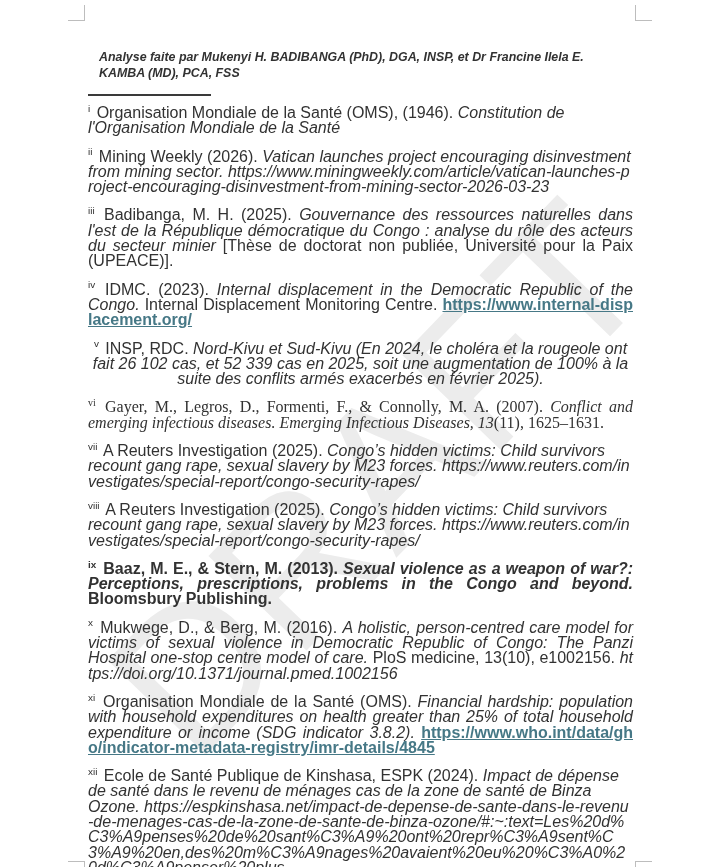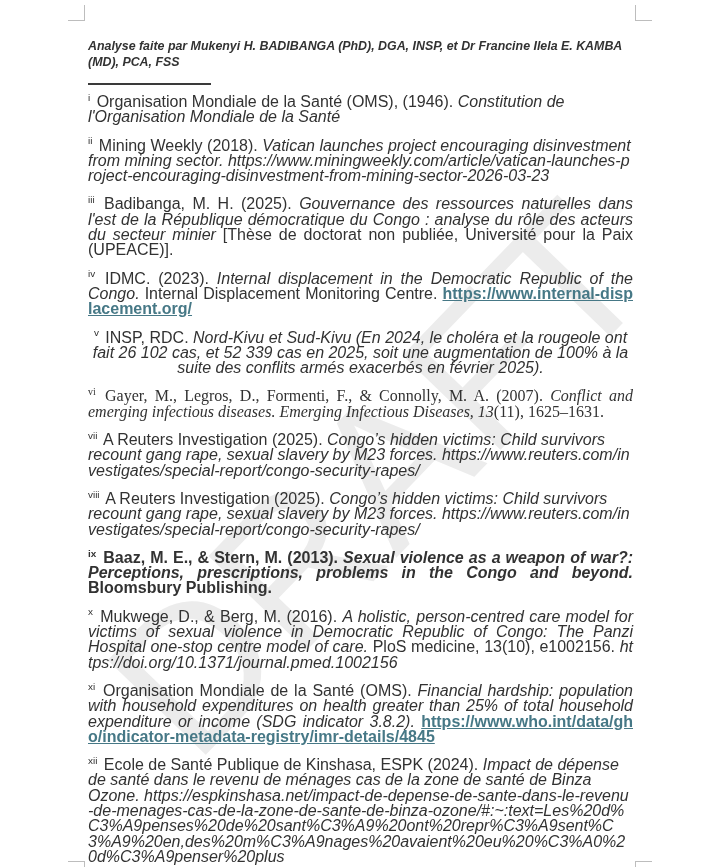--- a/index.html
+++ b/index.html
@@ -26,21 +26,21 @@
   .crop-br{left:635px;top:861px;border-left:1.5px solid var(--crop-color);border-top:1.5px solid var(--crop-color);}
   
   .watermark{
     position:absolute;left:378px;top:478px;
     transform:translate(-50%,-50%) rotate(-46deg);
     font-size:198px;font-weight:400;letter-spacing:2px;
     color:var(--watermark-color);
     white-space:nowrap;z-index:0;user-select:none;pointer-events:none;
   }
   .content{position:absolute;left:88px;top:38px;width:545px;z-index:1;}
-  .header p{margin:0;font-weight:bold;font-style:italic;font-size:12.4px;line-height:16px;}
+  .header p{margin:11px;font-weight:bold;font-style:italic;font-size:12.4px;line-height:16px;}
   .fn-separator{
     width:123px;border:none;margin:13px 0 9px 0;
     border-top:2px solid var(--separator-color);
   }
   .footnote{margin:0 0 13px 0;font-size:16px;line-height:15.3px;}
   .footnote:last-child{margin-bottom:0;}
   .footnote .it{font-style:italic;}
   .footnote .url{overflow-wrap:break-word;word-break:break-all;}
   .footnote a.link{color:var(--link-color);text-decoration:underline;cursor:pointer;font-weight:bold;}
   sup.fn-marker{font-size:0.62em;vertical-align:super;line-height:0;margin-right:2px;}
@@ -59,21 +59,21 @@
 
   <div class="content">
     <div class="header">
       <p>Analyse faite par Mukenyi H. BADIBANGA (PhD), DGA, INSP, et Dr Francine Ilela E. KAMBA (MD), PCA, FSS</p>
     </div>
 
     <hr class="fn-separator">
 
     <div>
         <p class="footnote" style="text-align: left;"><sup class="fn-marker">i</sup> <span>Organisation Mondiale de la Santé (OMS), (1946). </span><span class="it">Constitution de l'Organisation Mondiale de la Santé</span></p>
-        <p class="footnote" style="text-align: left;"><sup class="fn-marker">ii</sup> <span>Mining Weekly (2018). </span><span class="it">Vatican launches project encouraging disinvestment from mining sector. </span><span class="it url">https://www.miningweekly.com/article/vatican-launches-project-encouraging-disinvestment-from-mining-sector-2026-03-23</span></p>
+        <p class="footnote" style="text-align: left;"><sup class="fn-marker">ii</sup> <span>Mining Weekly (2026). </span><span class="it">Vatican launches project encouraging disinvestment from mining sector. </span><span class="it url">https://www.miningweekly.com/article/vatican-launches-project-encouraging-disinvestment-from-mining-sector-2026-03-23</span></p>
         <p class="footnote" style="text-align: justify;"><sup class="fn-marker">iii</sup> <span>Badibanga, M. H. (2025). </span><span class="it">Gouvernance des ressources naturelles dans l'est de la République démocratique du Congo : analyse du rôle des acteurs du secteur minier</span><span> [Thèse de doctorat non publiée, Université pour la Paix (UPEACE)].</span></p>
         <p class="footnote" style="text-align: justify;"><sup class="fn-marker">iv</sup> <span>IDMC. (2023). </span><span class="it">Internal displacement in the Democratic Republic of the Congo.</span><span> Internal Displacement Monitoring Centre. </span><a class="link url" href="#">https://www.internal-displacement.org/</a></p>
         <p class="footnote" style="text-align: center;"><sup class="fn-marker">v</sup> <span>INSP, RDC. </span><span class="it">Nord-Kivu et Sud-Kivu (En 2024, le choléra et la rougeole ont fait 26 102 cas, et 52 339 cas en 2025, soit une augmentation de 100% à la suite des conflits armés exacerbés en février 2025).</span></p>
         <p class="footnote" style="text-align: justify; font-family: Liberation Serif, serif;"><sup class="fn-marker">vi</sup> <span>Gayer, M., Legros, D., Formenti, F., &amp; Connolly, M. A. (2007). </span><span class="it">Conflict and emerging infectious diseases. Emerging Infectious Diseases, 13</span><span>(11), 1625–1631.</span></p>
         <p class="footnote" style="text-align: left;"><sup class="fn-marker">vii</sup> <span>A Reuters Investigation (2025). </span><span class="it">Congo’s hidden victims: Child survivors recount gang rape, sexual slavery by M23 forces. </span><span class="it url">https://www.reuters.com/investigates/special-report/congo-security-rapes/</span></p>
         <p class="footnote" style="text-align: left;"><sup class="fn-marker">viii</sup> <span>A Reuters Investigation (2025). </span><span class="it">Congo’s hidden victims: Child survivors recount gang rape, sexual slavery by M23 forces. </span><span class="it url">https://www.reuters.com/investigates/special-report/congo-security-rapes/</span></p>
         <p class="footnote" style="text-align: justify; font-weight: bold;"><sup class="fn-marker">ix</sup> <span>Baaz, M. E., &amp; Stern, M. (2013). </span><span class="it">Sexual violence as a weapon of war?: Perceptions, prescriptions, problems in the Congo and beyond.</span><span> Bloomsbury Publishing.</span></p>
         <p class="footnote" style="text-align: justify;"><sup class="fn-marker">x</sup> <span>Mukwege, D., &amp; Berg, M. (2016). </span><span class="it">A holistic, person-centred care model for victims of sexual violence in Democratic Republic of Congo: The Panzi Hospital one-stop centre model of care.</span><span> PloS medicine, 13(10), e1002156. </span><span class="it url">https://doi.org/10.1371/journal.pmed.1002156</span></p>
         <p class="footnote" style="text-align: justify;"><sup class="fn-marker">xi</sup> <span>Organisation Mondiale de la Santé (OMS). </span><span class="it">Financial hardship: population with household expenditures on health greater than 25% of total household expenditure or income (SDG indicator 3.8.2).</span><span> </span><a class="link url" href="#">https://www.who.int/data/gho/indicator-metadata-registry/imr-details/4845</a></p>
         <p class="footnote" style="text-align: left;"><sup class="fn-marker">xii</sup> <span>Ecole de Santé Publique de Kinshasa, ESPK (2024). </span><span class="it">Impact de dépense de santé dans le revenu de ménages cas de la zone de santé de Binza Ozone. </span><span class="it url">https://espkinshasa.net/impact-de-depense-de-sante-dans-le-revenu-de-menages-cas-de-la-zone-de-sante-de-binza-ozone/#:~:text=Les%20d%C3%A9penses%20de%20sant%C3%A9%20ont%20repr%C3%A9sent%C3%A9%20en,des%20m%C3%A9nages%20avaient%20eu%20%C3%A0%20d%C3%A9penser%20plus</span></p>

